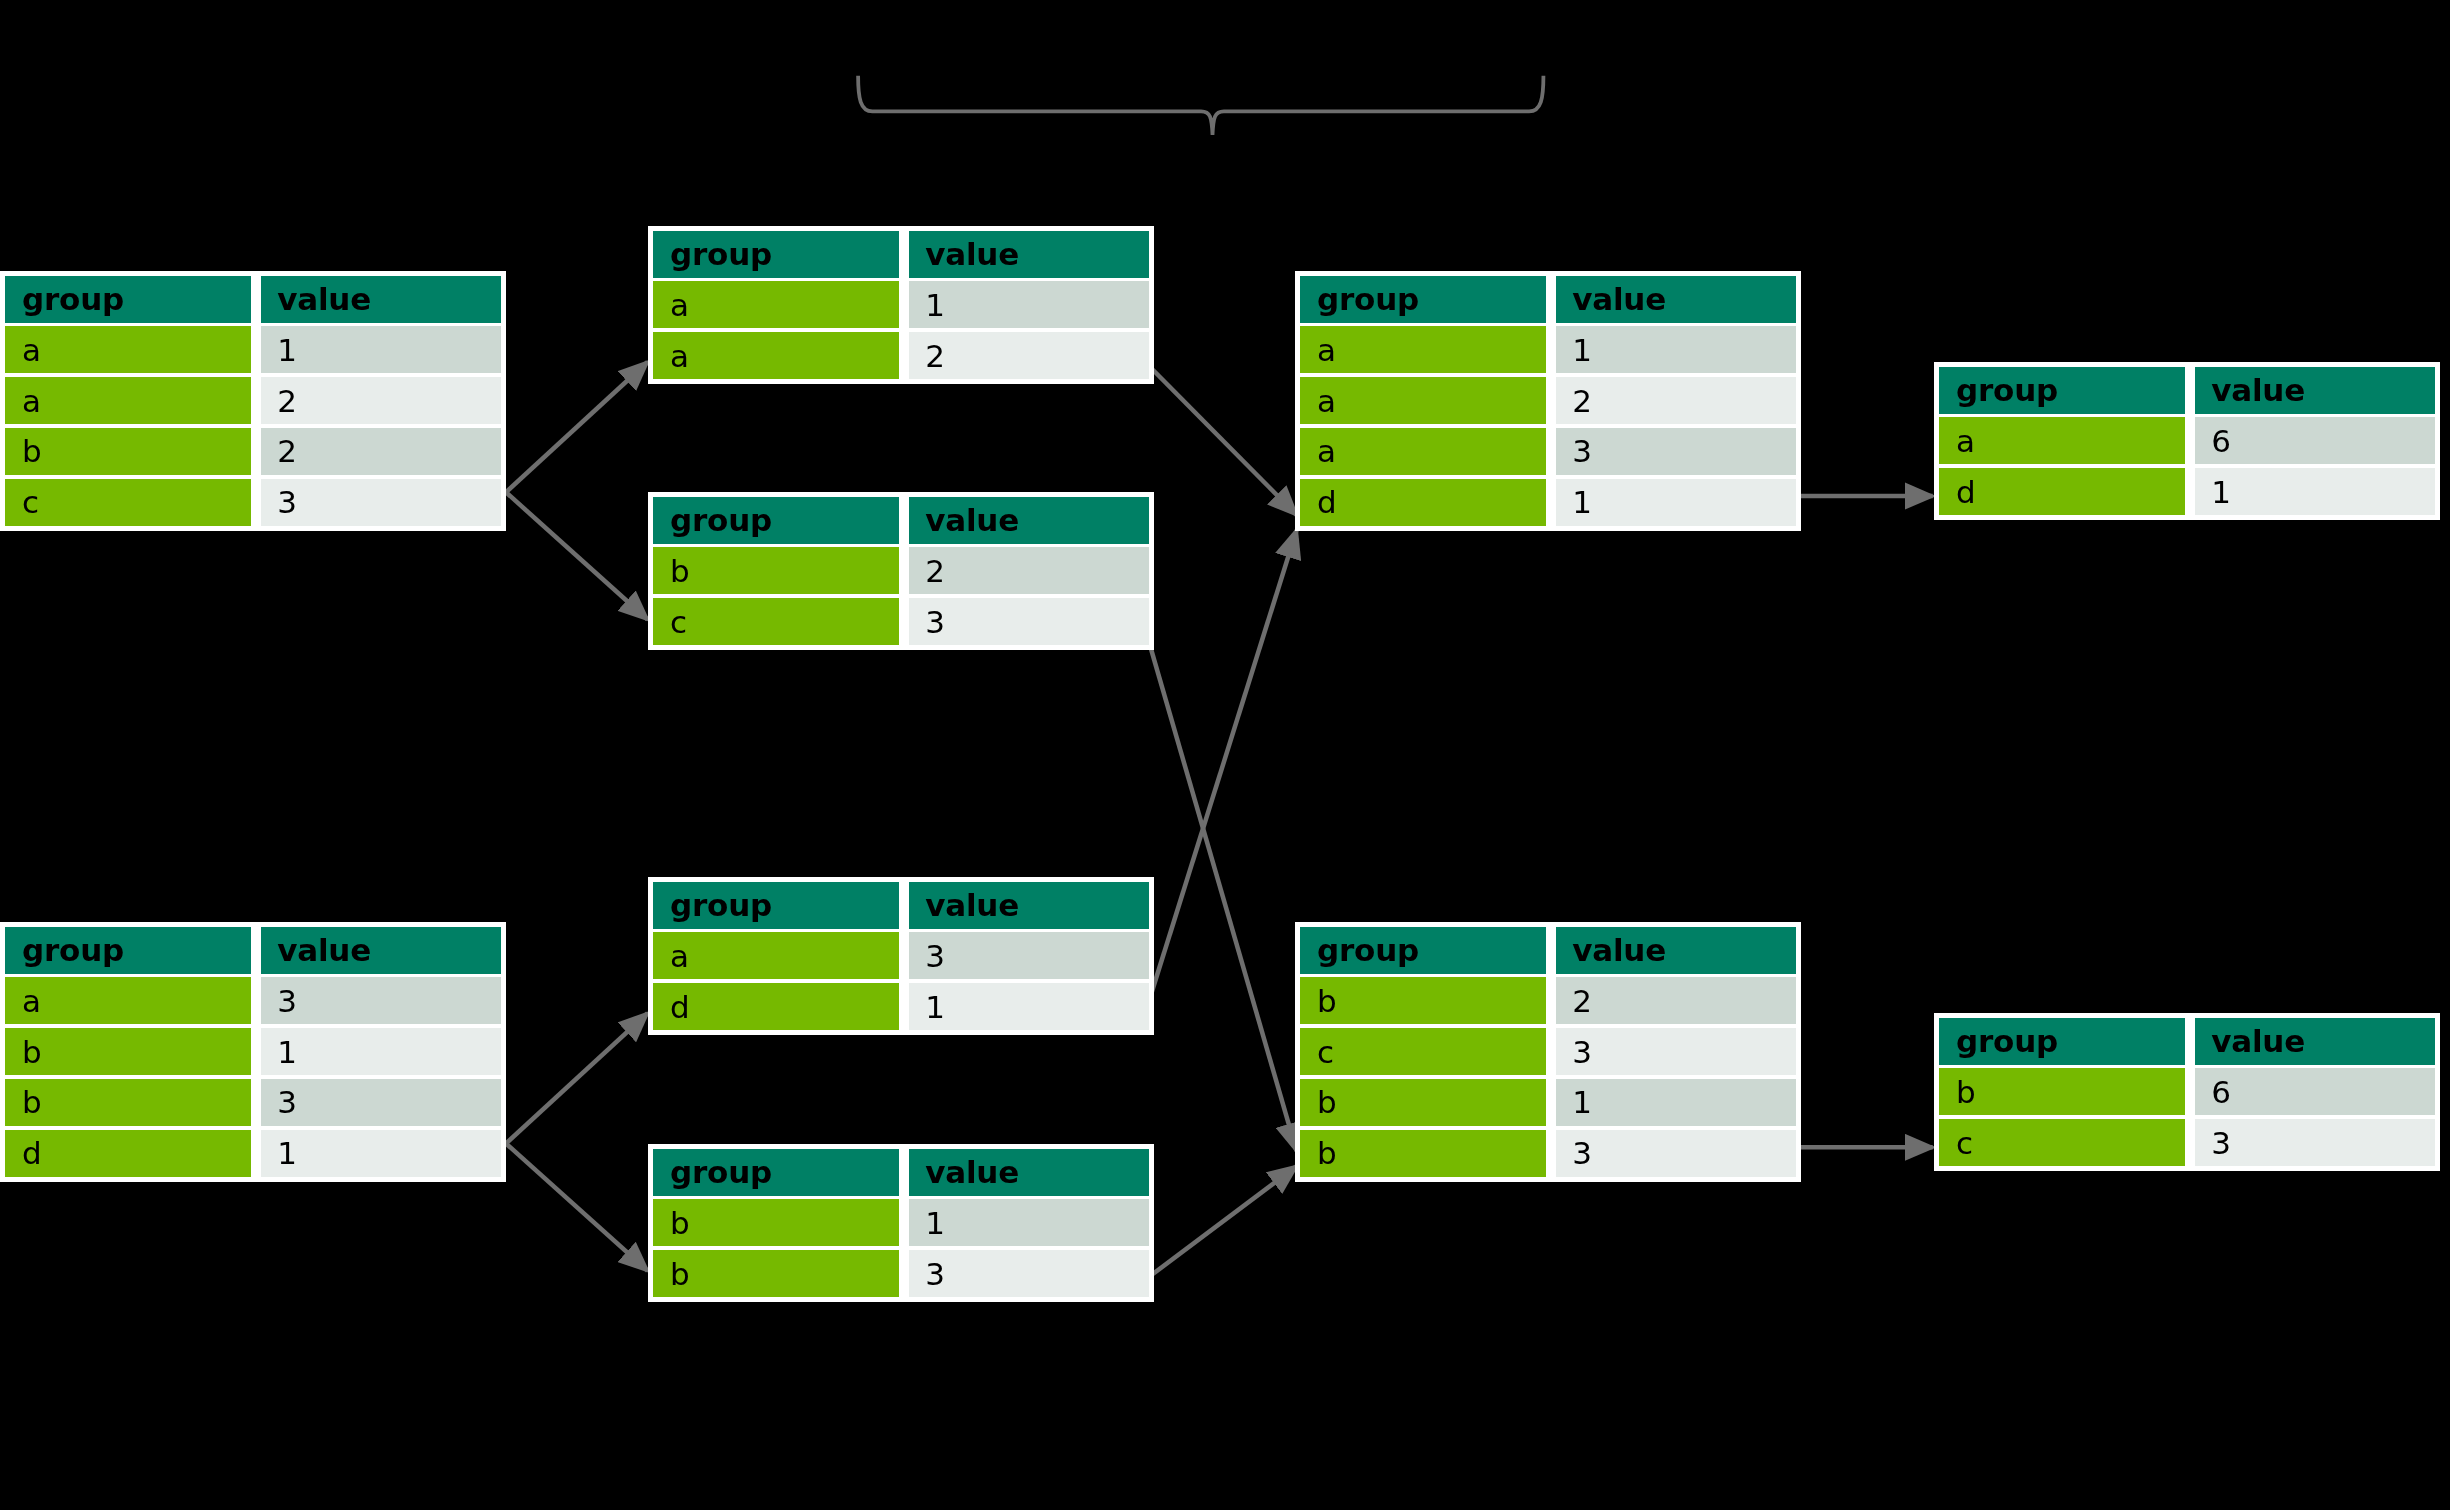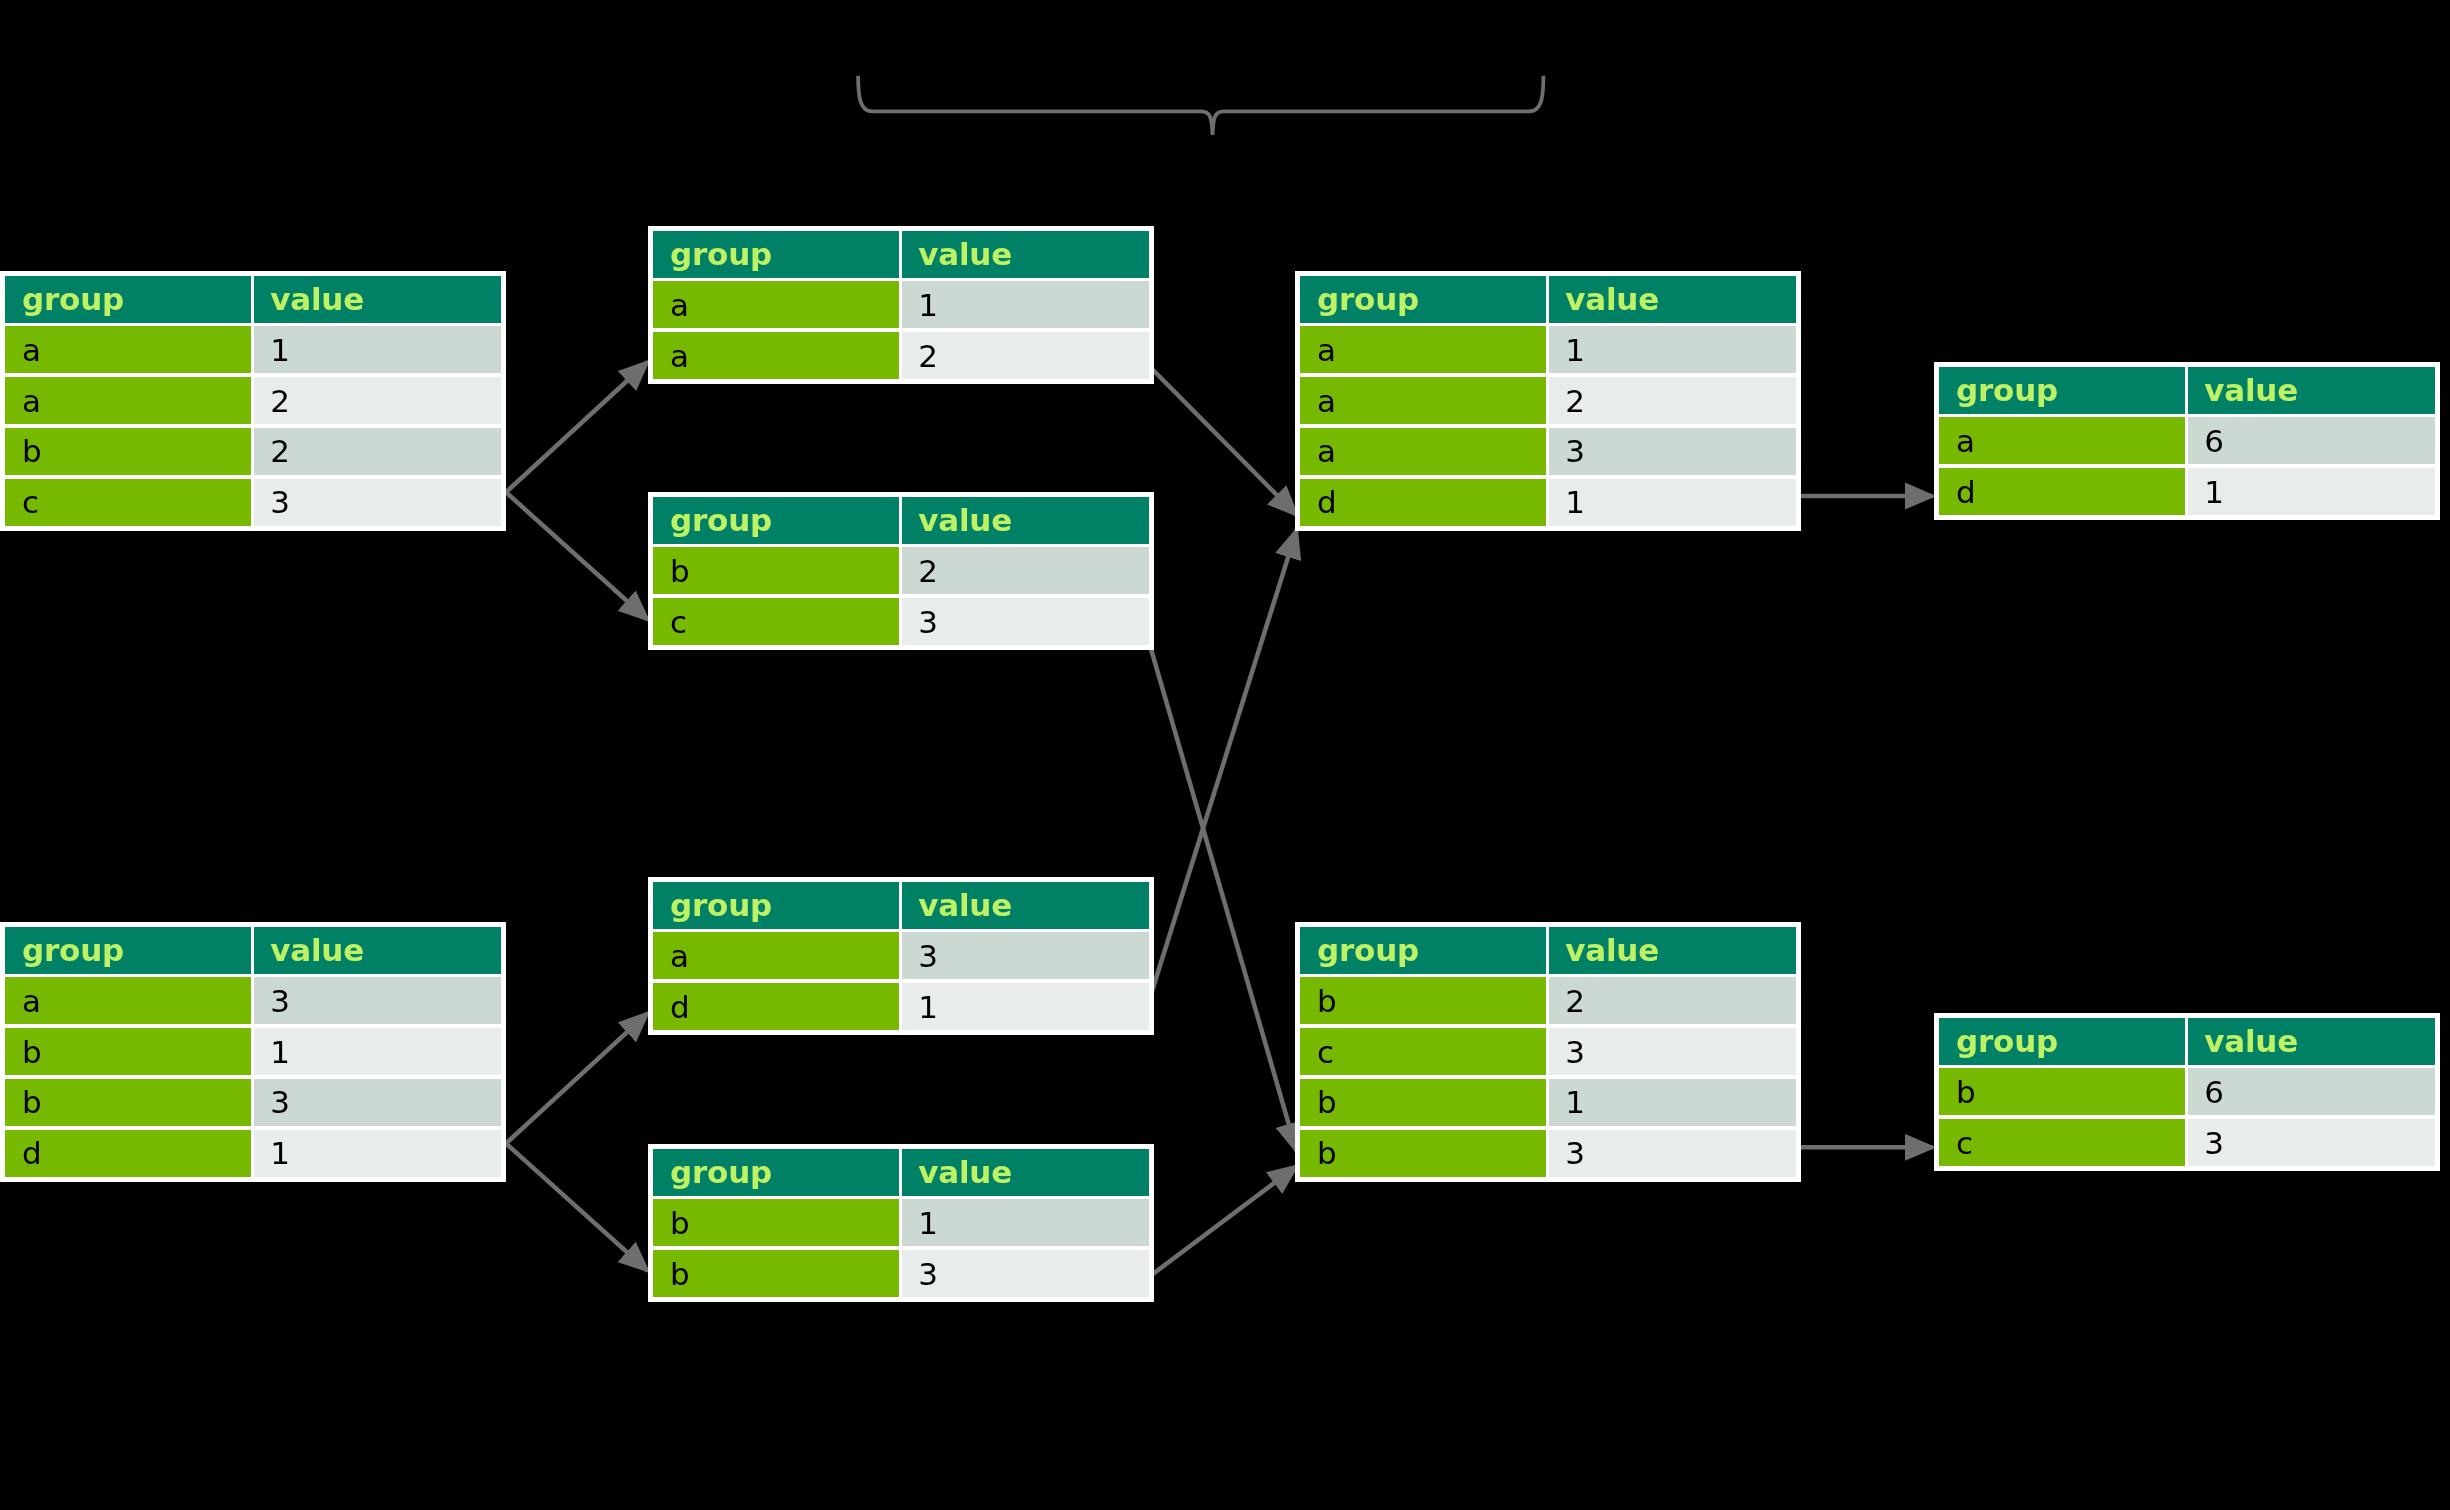--- a/index.html
+++ b/index.html
@@ -31,26 +31,26 @@
 
   .cell {
     box-sizing: border-box;
     display: flex;
     align-items: center;
     padding-left: 16.7px;
     overflow: hidden;
     white-space: nowrap;
   }
   .c-group { flex: 0 0 49.5%; }
-  .c-value { flex: 1 1 auto; margin-left: 3px; }
+  .c-value { flex: 1 1 auto; margin-left: 10px; }
 
   
   .hdr .cell {
     background: #008065;
-    color: #bef264;
+    color: #000000;
     font-weight: bold;
     font-size: 31px;
     letter-spacing: -0.2px;
   }
   
   .body .c-group {
     background: #76b900;
     color: #000000;
     font-size: 31px;
   }

